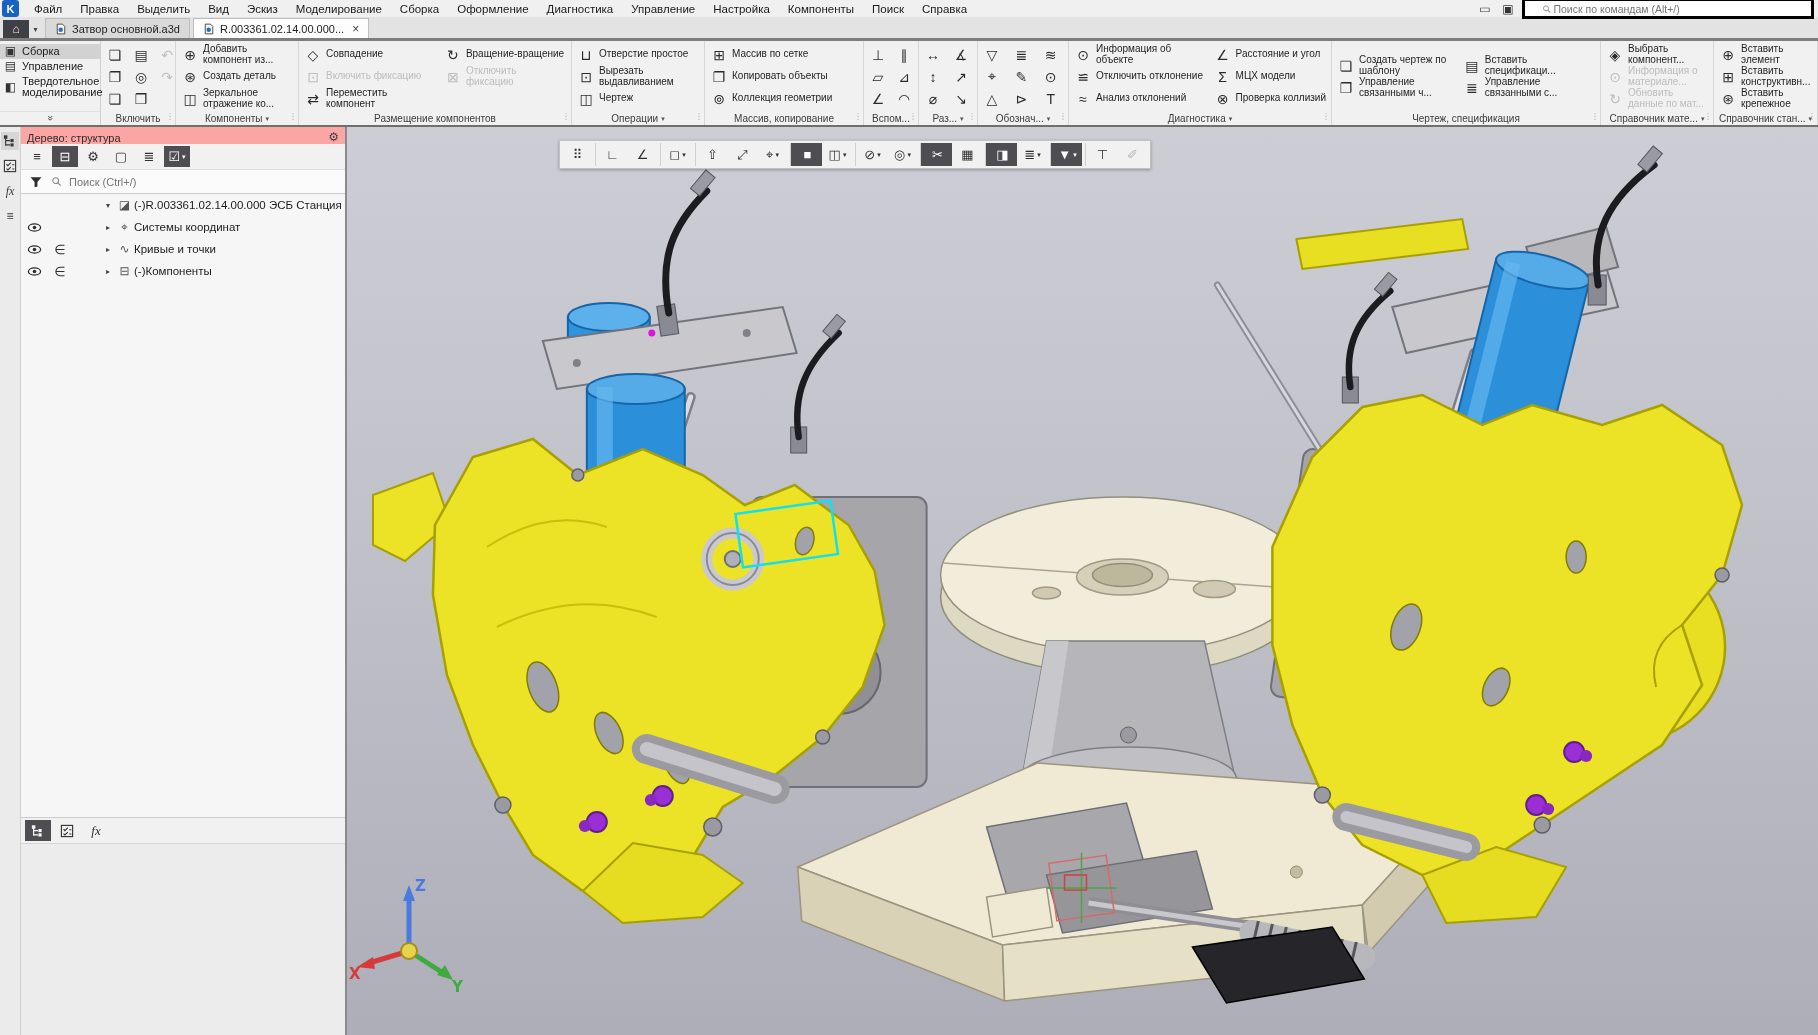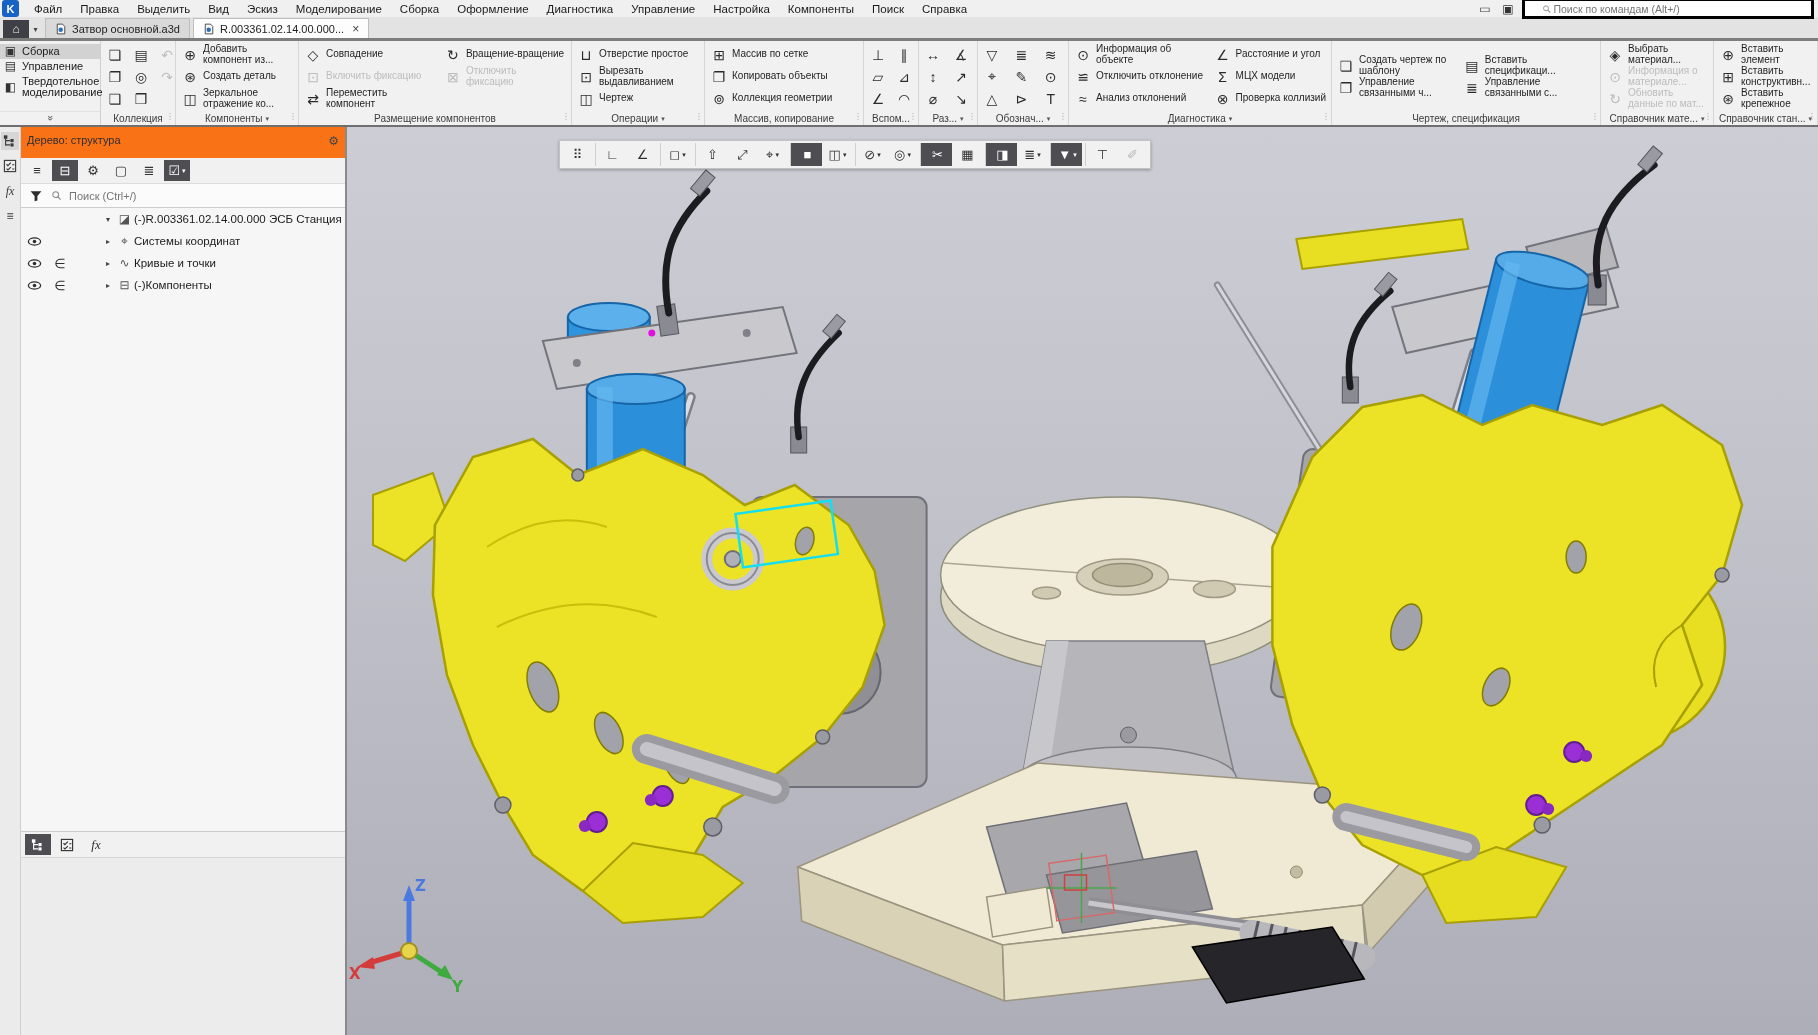--- a/index.html
+++ b/index.html
@@ -68,21 +68,21 @@
   
   .main{display:flex;height:908px;}
   .strip{width:20px;min-width:20px;background:#ebebeb;border-right:1px solid #cfcfcf;display:flex;flex-direction:column;
          align-items:center;padding-top:5px;gap:7px;}
   .sbtn{width:18px;height:18px;display:flex;align-items:center;justify-content:center;color:#3a3a3a;font-size:12px;}
   .sbtn svg{width:14px;height:14px;}
   .sbtn[data-state="active"]{background:#d6d6d6;}
   .sbtn .fx{font-style:italic;font-family:"Liberation Serif",serif;font-size:12px;}
 
   .tree{width:324px;min-width:324px;background:#f6f6f6;border-right:2px solid #8a8a8a;display:flex;flex-direction:column;}
-  .tree-header{height:17px;background:#f97316;font-size:11px;color:#2e2e2e;display:flex;align-items:flex-start;padding:7px 6px;}
+  .tree-header{height:17px;background:#fca5a5;font-size:11px;color:#2e2e2e;display:flex;align-items:flex-end;padding:0 6px;}
   .tree-header .gear{margin-left:auto;color:#444;font-size:12px;}
   .tree-tools{height:25px;display:flex;align-items:center;gap:2px;padding:0 3px;background:#f1f1f1;border-bottom:1px solid #ddd;}
   .ttool{min-width:22px;height:21px;display:flex;align-items:center;justify-content:center;font-size:13px;color:#333;gap:2px;padding:0 2px;}
   .ttool[data-state="active"]{background:#4d4d52;color:#fff;}
   .ttool .dd{font-size:7px;}
   .ttool .dd:empty{display:none;}
   .tree-search{height:23px;display:flex;align-items:center;gap:5px;padding:0 5px;border-bottom:1px solid #ccc;background:#fbfbfb;}
   .tree-search .funnel{width:20px;height:18px;display:flex;align-items:center;justify-content:center;color:#2c2c2c;}
   .tree-search .funnel svg{width:14px;height:14px;}
   .tree-search svg.mag{width:11px;height:11px;color:#8a8a8a;}
@@ -278,21 +278,21 @@
 
               </div>
 
               <div class="rbtn" data-state="disabled">
                 <span class="ic">↷</span>
 
               </div>
 
           </div>
           <div class="grp-label">
-            <span>Коллекция</span>
+            <span>Включить</span>
 
             <span class="grip">⋮</span>
           </div>
         </div>
 
         <div class="grp" data-rows="3">
           <div class="grp-btns">
 
               <div class="rbtn" data-state="normal">
                 <span class="ic">⊕</span>
@@ -613,21 +613,21 @@
 
             <span class="grip">⋮</span>
           </div>
         </div>
 
         <div class="grp" data-rows="3">
           <div class="grp-btns">
 
               <div class="rbtn" data-state="normal">
                 <span class="ic">◈</span>
-                <span class="lbl">Выбрать материал...</span>
+                <span class="lbl">Выбрать компонент...</span>
               </div>
 
               <div class="rbtn" data-state="disabled">
                 <span class="ic">⊙</span>
                 <span class="lbl">Информация о материале...</span>
               </div>
 
               <div class="rbtn" data-state="disabled">
                 <span class="ic">↻</span>
                 <span class="lbl">Обновить данные по мат...</span>

